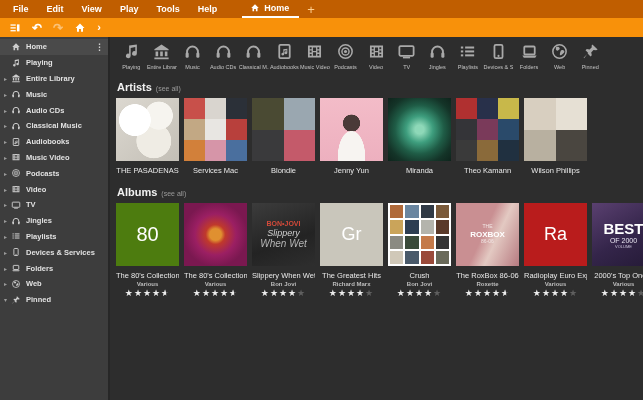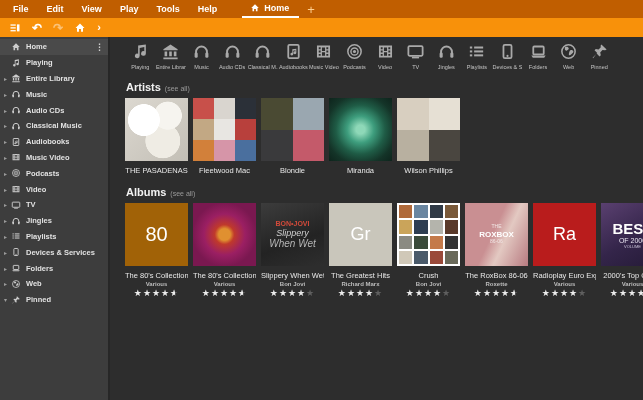--- a/index.html
+++ b/index.html
@@ -24,21 +24,21 @@
   
   .bodywrap { display:flex; height:363px; }
   .sidebar { width:108px; background:#3d3d3d; padding-top:2px; flex:none; }
   .side-row { height:15.8px; display:flex; align-items:center; cursor:default; }
   .side-row.selected { background:#4a4a4a; }
   .expander { width:11px; text-align:center; font-size:6px; color:#9a9a9a; flex:none; }
   .side-row .svgic { width:10px; height:10px; color:#cccccc; flex:none; margin-right:5px; }
   .side-label { font-size:7.5px; font-weight:700; color:#e2e2e2; white-space:nowrap; overflow:hidden; }
   .kebab { margin-left:auto; margin-right:4px; color:#cfcfcf; font-size:9px; font-weight:700; }
 
-  .content { flex:1; background:#2d2d2d; border-left:2px solid #272727; padding:5px 0 0 15px; overflow:hidden; }
+  .content { flex:1; background:#2d2d2d; border-left:2px solid #272727; padding:5px 0 0 6px; overflow:hidden; }
 
   
   .iconrow { display:flex; }
   .iconrow-item { width:30.6px; display:flex; flex-direction:column; align-items:center; gap:3px; cursor:default; }
   .iconrow-item .svgic { width:19px; height:19px; color:#a9a9a9; }
   .iconrow-label { font-size:5.5px; color:#c4c4c4; max-width:30px; white-space:nowrap; overflow:hidden; }
 
   
   .section-header { display:flex; align-items:baseline; gap:4px; margin:11px 0 5px 1px; }
   .section-title { color:#f2f2f2; font-size:11px; font-weight:700; }
@@ -396,56 +396,76 @@
                   <div style="background: rgb(217, 213, 207);"></div>
                   <div style="background: rgb(43, 48, 56);"></div>
                   <div style="background: rgb(194, 168, 132);"></div>
                   <div style="background: rgb(232, 230, 226);"></div>
                   <div style="background: rgb(184, 64, 60);"></div>
                   <div style="background: rgb(210, 128, 58);"></div>
                   <div style="background: rgb(214, 149, 168);"></div>
                   <div style="background: rgb(74, 111, 158);"></div>
                 </div>
               </div>
-              <div class="tile-label">Fleetwood Mac</div>
+              <div class="tile-label">Services Mac</div>
             </div>
             <div class="tile">
               <div class="cover" style="background: rgb(51, 51, 51);">
                 <div class="cgrid" style="grid-template-columns: repeat(2, 1fr);">
                   <div style="background: rgb(74, 74, 51);"></div>
                   <div style="background: rgb(154, 167, 176);"></div>
                   <div style="background: rgb(58, 58, 60);"></div>
                   <div style="background: rgb(196, 90, 106);"></div>
                 </div>
               </div>
               <div class="tile-label">Blondie</div>
             </div>
             <div class="tile">
+              <div class="cover" style="background: radial-gradient(at 50% 92%, rgb(247, 244, 241) 0px, rgb(247, 244, 241) 30%, rgba(0, 0, 0, 0) 31%), radial-gradient(circle at 50% 40%, rgb(74, 58, 56) 0px, rgb(74, 58, 56) 17%, rgba(0, 0, 0, 0) 18%), linear-gradient(rgb(243, 188, 200), rgb(237, 176, 191));"></div>
+              <div class="tile-label">Jenny Yun</div>
+            </div>
+            <div class="tile">
               <div class="cover" style="background: radial-gradient(circle, rgb(142, 216, 184) 0px, rgb(142, 216, 184) 10%, rgb(62, 158, 126) 30%, rgb(31, 92, 70) 55%, rgb(20, 52, 40) 78%, rgb(14, 36, 28) 100%);"></div>
               <div class="tile-label">Miranda</div>
+            </div>
+            <div class="tile">
+              <div class="cover" style="background: rgb(34, 34, 34);">
+                <div class="cgrid" style="grid-template-columns: repeat(3, 1fr);">
+                  <div style="background: rgb(176, 48, 48);"></div>
+                  <div style="background: rgb(40, 48, 74);"></div>
+                  <div style="background: rgb(200, 184, 74);"></div>
+                  <div style="background: rgb(52, 52, 56);"></div>
+                  <div style="background: rgb(122, 58, 90);"></div>
+                  <div style="background: rgb(42, 74, 106);"></div>
+                  <div style="background: rgb(58, 58, 58);"></div>
+                  <div style="background: rgb(138, 106, 58);"></div>
+                  <div style="background: rgb(32, 48, 64);"></div>
+                </div>
+              </div>
+              <div class="tile-label">Theo Kamann</div>
             </div>
             <div class="tile">
               <div class="cover" style="background: rgb(153, 153, 153);">
                 <div class="cgrid" style="grid-template-columns: repeat(2, 1fr);">
                   <div style="background: rgb(216, 207, 192);"></div>
                   <div style="background: rgb(230, 224, 212);"></div>
                   <div style="background: rgb(184, 176, 160);"></div>
                   <div style="background: rgb(74, 70, 64);"></div>
                 </div>
               </div>
               <div class="tile-label">Wilson Phillips</div>
             </div>
           </div>
           <div class="section-header">
             <span class="section-title">Albums</span>
             <span class="see-all">(see all)</span>
           </div>
           <div class="tile-row">
             <div class="tile">
-              <div class="cover" style="background: #a16207;">
+              <div class="cover" style="background: #4d7c0f;">
                 <div class="clines">
                   <div style="font-size: 20px; color: rgb(255, 255, 255);">80</div>
                 </div>
               </div>
               <div class="tile-label">The 80's Collection ...</div>
               <div class="tile-sub">Various</div>
               <div class="stars"><span class="st full">★</span><span class="st full">★</span><span class="st full">★</span><span class="st full">★</span><span class="st">★<span class="half-ov">★</span></span></div>
             </div>
             <div class="tile">
               <div class="cover" style="background: radial-gradient(circle, rgb(224, 144, 48) 0px, rgb(224, 144, 48) 13%, rgb(192, 57, 43) 22%, rgb(155, 31, 99) 46%, rgb(122, 24, 80) 72%);"></div>

